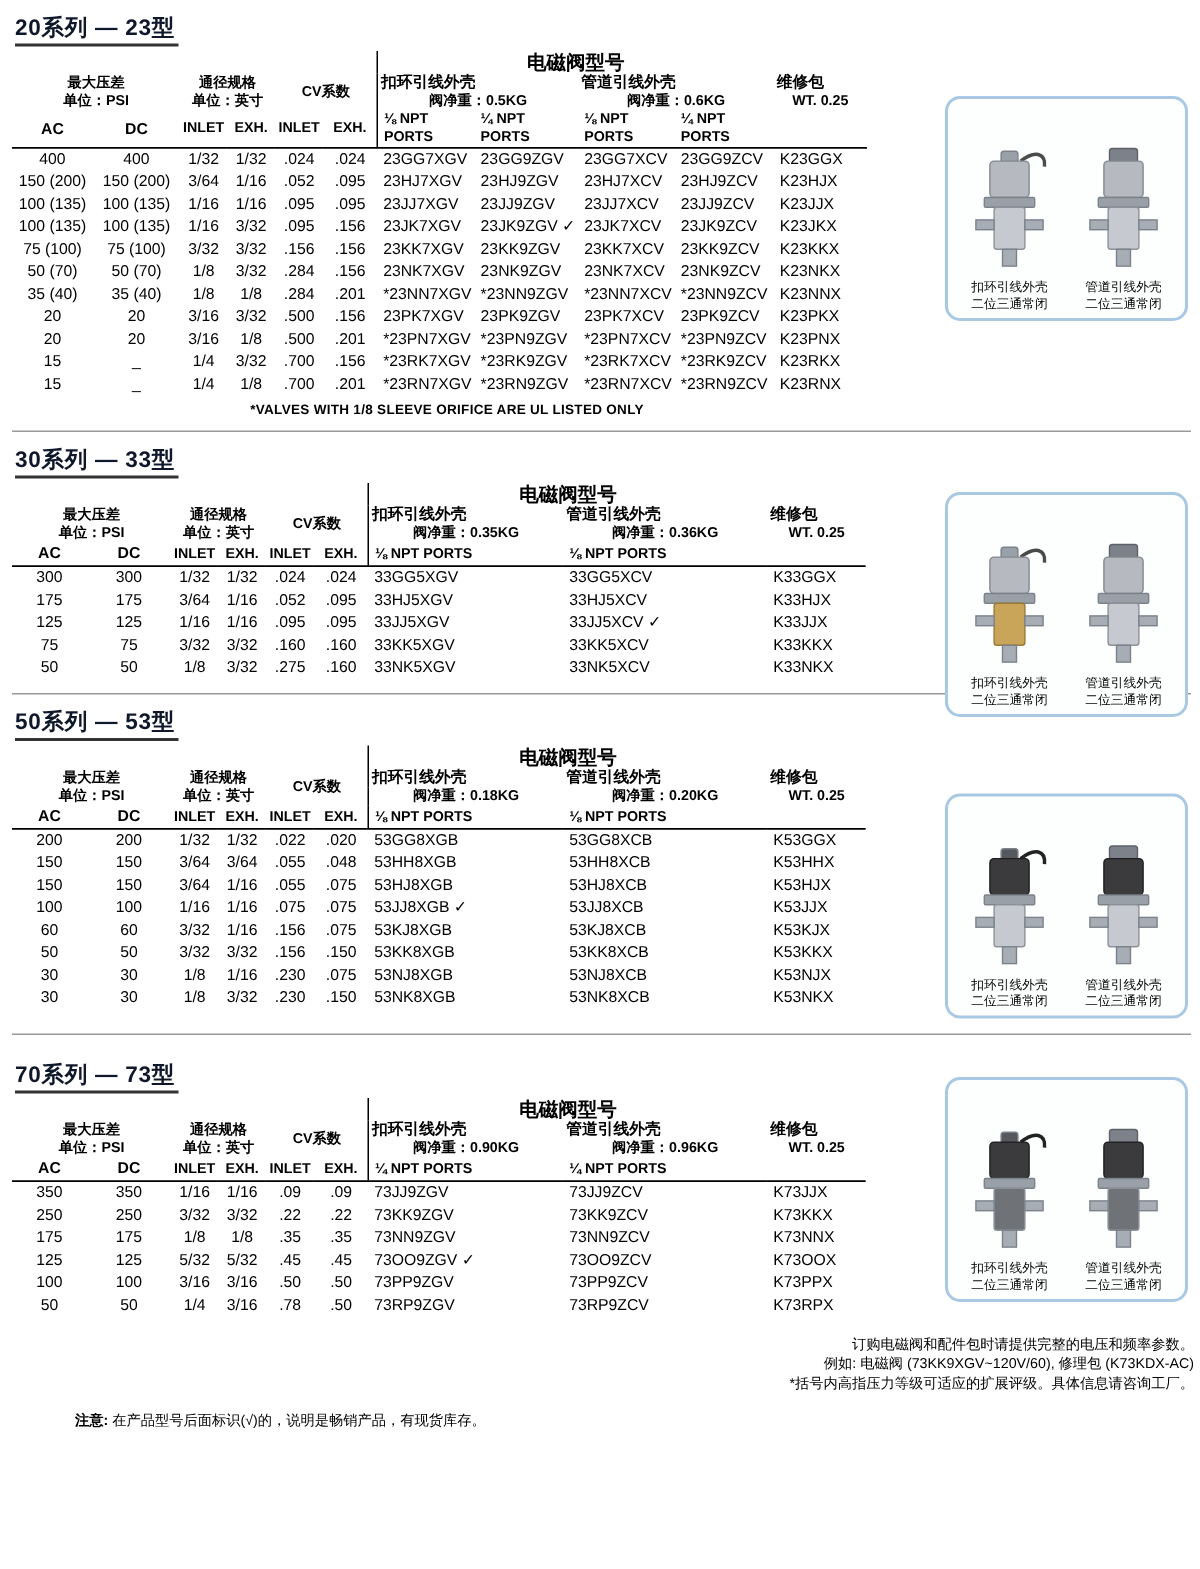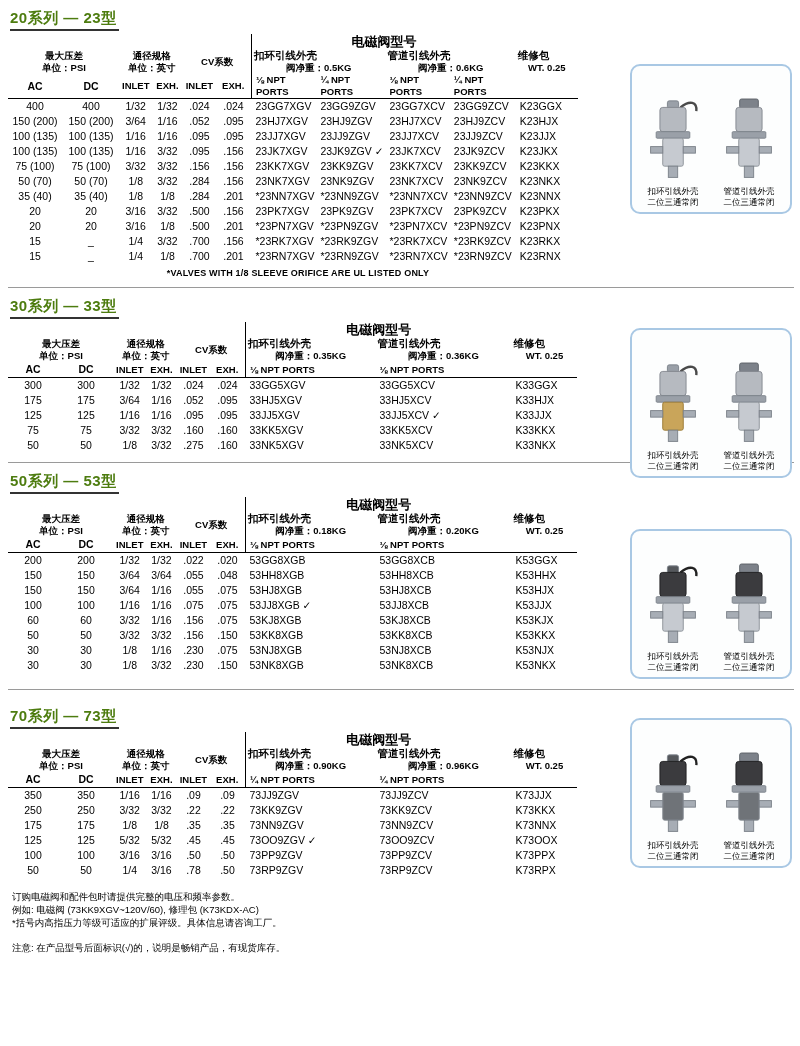--- a/index.html
+++ b/index.html
@@ -1,21 +1,21 @@
 <!DOCTYPE html>
 <html><head>
 <meta charset="utf-8">
 <style>
   html,body{margin:0;padding:0;background:#fff;}
   body{width:800px;min-height:1046px;font-family:"Liberation Sans","DejaVu Sans",sans-serif;color:#000;}
   .page{width:800px;box-sizing:border-box;padding:6px 4px 4px 6px;position:relative;}
   .section{position:relative;padding:2px 0 2px 2px;}
   .sec-sep{border:none;border-top:1px solid #9a9a9a;margin:7px 2px 6px 2px;}
   .sec-sep.big{margin-top:14px;margin-bottom:14px;}
-  .sec-title{color:#4d7c0f;font-weight:bold;font-size:15px;display:inline-block;border-bottom:2px solid #333;padding:0 2px 1px 0;margin:1px 0 3px 2px;letter-spacing:.5px;}
+  .sec-title{color:#0f172a;font-weight:bold;font-size:15px;display:inline-block;border-bottom:2px solid #333;padding:0 2px 1px 0;margin:1px 0 3px 2px;letter-spacing:.5px;}
   table.spec{border-collapse:collapse;font-size:10.5px;table-layout:fixed;}
   table.spec th,table.spec td{padding:0 2px;text-align:center;font-weight:normal;line-height:15px;overflow:hidden;white-space:nowrap;}
   table.spec th{font-weight:bold;}
   table.spec .sub{font-weight:bold;font-size:9.5px;line-height:12px;}
   table.spec .grp{font-weight:bold;font-size:10.5px;line-height:13px;text-align:left;}
   table.spec .wt{font-weight:bold;font-size:9.5px;line-height:12px;text-align:center;}
   table.spec .la{text-align:left;padding-left:4px;}
   table.spec .dl{border-left:1px solid #000;}
   table.spec tr.hb th{border-bottom:1px solid #000;}
   table.spec .prewrap{white-space:pre-line;line-height:12px;}
@@ -31,24 +31,24 @@
   .valve .hub{fill:#7d828a;stroke:#5d6268;stroke-width:1px;}
   .valve .flange{fill:#9aa0a8;stroke:#7c828a;stroke-width:1px;}
   .valve .vbody{fill:#c6cad0;stroke:#8d9299;stroke-width:1px;}
   .valve .portL,.valve .portR,.valve .portB{fill:#a7adb5;stroke:#7c828a;stroke-width:1px;}
   .valve.c .wire{display:none;}
   .panel.dark .coil{fill:#3b3b3e;stroke:#1e1e20;}
   .panel.dark .wire{stroke:#222;}
   .panel.dark .nut{fill:#55585c;}
   .panel.darker .vbody{fill:#6f7378;}
   .panel.brassL .half:first-child .vbody{fill:#c9a55a;stroke:#9a7a35;}
-  .notes{margin:10px 0 12px 6px;font-size:9.5px;line-height:13px;}
+  .notes{margin:10px 0 12px 6px;font-size:9.5px;line-height:13px;text-align:right;}
   .notes .note-line{margin:0;}
   .notice-line{margin:6px 0 0 6px;font-size:9.5px;line-height:13px;}
-  .notice-label{font-weight:normal;}
+  .notice-label{font-weight:bold;margin-left:38px;}
 </style>
 </head>
 <body>
 
 <div class="page">
 
   <div class="section">
     <div class="sec-title">20系列 — 23型</div>
 
     <table class="spec">

